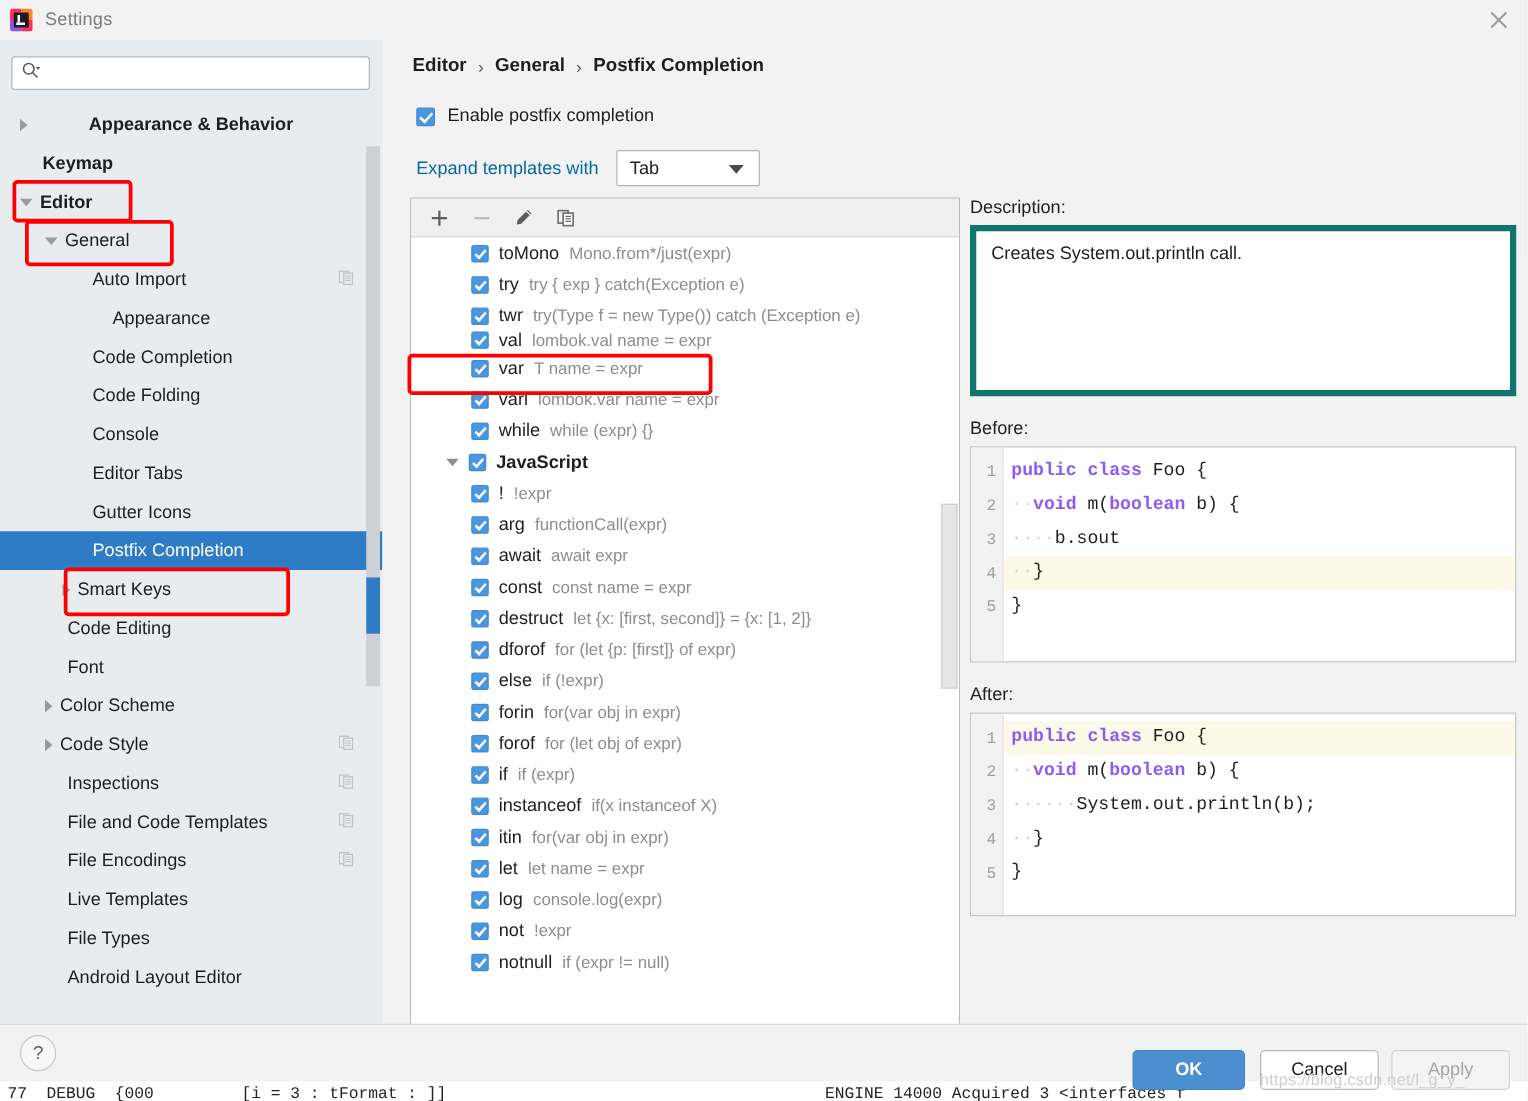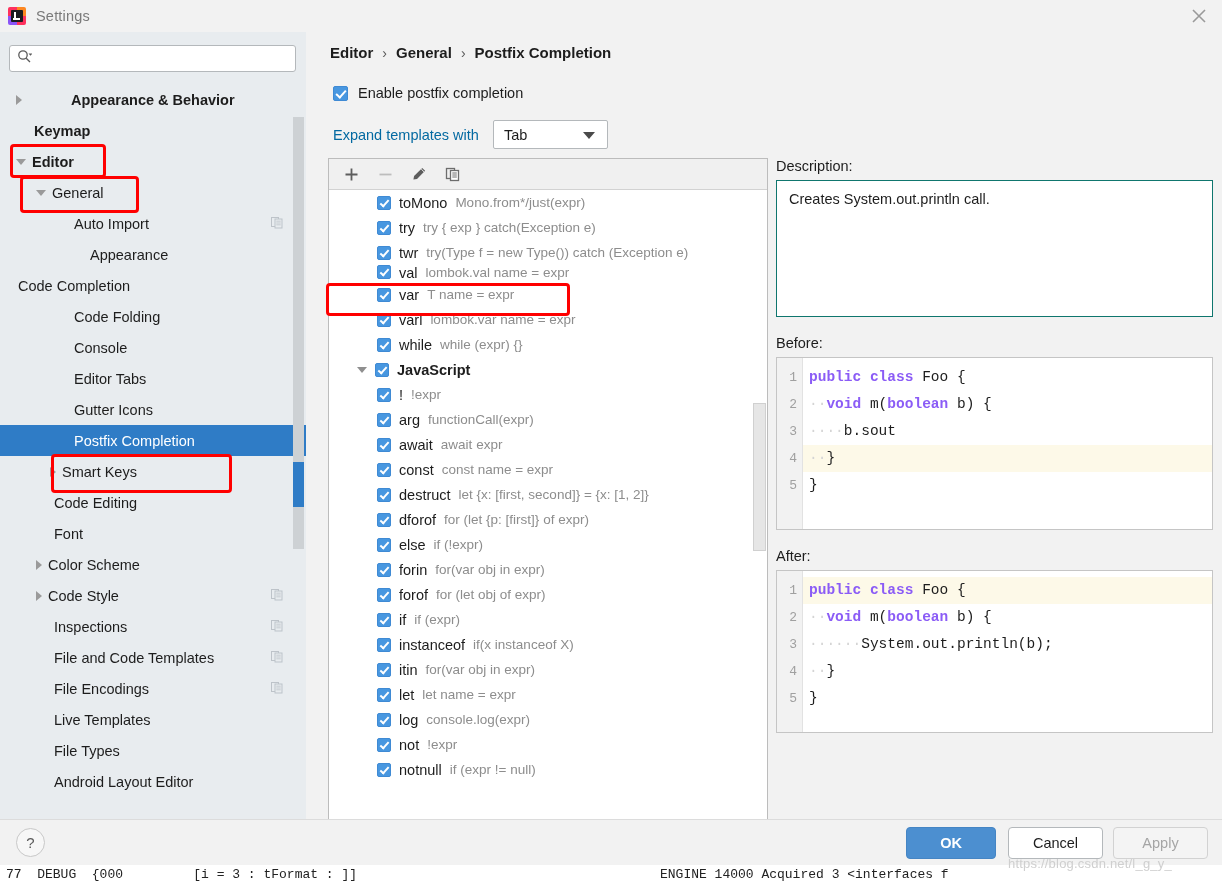--- a/index.html
+++ b/index.html
@@ -188,21 +188,21 @@
   #list-scroll-track {
     position: absolute; right: 1px; top: 244px; width: 13px; height: 148px;
     background: #e6e6e6; border: 1px solid #d0d0d0;
   }
 
   
   #detail { position: absolute; left: 470px; top: 126px; width: 440px; height: 671px; }
   .sec-label { font-size: 14.5px; color: #1d1d1d; margin-bottom: 6px; }
   #desc-box {
     width: 437px; height: 137px; background: #ffffff;
-    border: 1px solid #0f766e; padding: 10px 12px;
+    border: 5px solid #0f766e; padding: 10px 12px;
     font-size: 14.5px; color: #1d1d1d;
   }
   .code-box {
     width: 437px; background: #ffffff; border: 1px solid #c5c5c5;
     display: flex; overflow: hidden;
     font-family: "Liberation Mono", monospace; font-size: 14.5px;
   }
   .gutter {
     width: 26px; background: #f2f2f2; border-right: 1px solid #e2e2e2;
     padding-top: 6px; flex: 0 0 auto;
@@ -219,21 +219,21 @@
     position: absolute; left: 0; top: 819px; width: 1222px; height: 46px;
     background: #f2f2f2; border-top: 1px solid #dcdcdc;
   }
   #help-btn {
     position: absolute; left: 16px; top: 8px; width: 29px; height: 29px;
     border-radius: 50%; border: 1px solid #c8c8c8; background: #f7f7f7;
     display: flex; align-items: center; justify-content: center;
     font-size: 15px; color: #5a5a5a; cursor: pointer;
   }
   .dlg-btn {
-    position: absolute; top: 7px; height: 32px;
+    position: absolute; top: 20px; height: 32px;
     border: 1px solid #b4b8bb; border-radius: 4px; background: #ffffff;
     font-family: "Liberation Sans", sans-serif; font-size: 14.5px;
     color: #1d1d1d; cursor: pointer;
     display: flex; align-items: center; justify-content: center;
   }
   #ok-btn { left: 906px; width: 90px; background: #4c8fd0; border-color: #4585c4; color: #ffffff; font-weight: bold; }
   #cancel-btn { left: 1008px; width: 95px; }
   #apply-btn { left: 1113px; width: 95px; color: #a5a5a5; background: #f4f4f4; border-color: #d2d2d2; }
 
   
@@ -318,21 +318,21 @@
           <span class="copy-badge"><svg width="13" height="13" viewBox="0 0 13 13">
               <rect x="0.5" y="1.5" width="7" height="9" fill="none" stroke="#9aa3ab" stroke-width="1"></rect>
               <rect x="4" y="3" width="7" height="9" fill="#e8ecef" stroke="#9aa3ab" stroke-width="1"></rect>
               <path d="M5.3 5.2 H9.7 M5.3 7 H9.7 M5.3 8.8 H9.7" stroke="#9aa3ab" stroke-width="0.8"></path>
             </svg></span>
         </div>
         <div class="tree-row" style="padding-left: 72px; align-items: center;">
           <span class="arrow none"></span>
           <span class="tree-label">Appearance</span>
         </div>
-        <div class="tree-row" style="">
+        <div class="tree-row" style="padding-left: 56px;">
           <span class="arrow none"></span>
           <span class="tree-label">Code Completion</span>
         </div>
         <div class="tree-row" style="padding-left: 56px;">
           <span class="arrow none"></span>
           <span class="tree-label">Code Folding</span>
         </div>
         <div class="tree-row" style="padding-left: 56px;">
           <span class="arrow none"></span>
           <span class="tree-label">Console</span>

